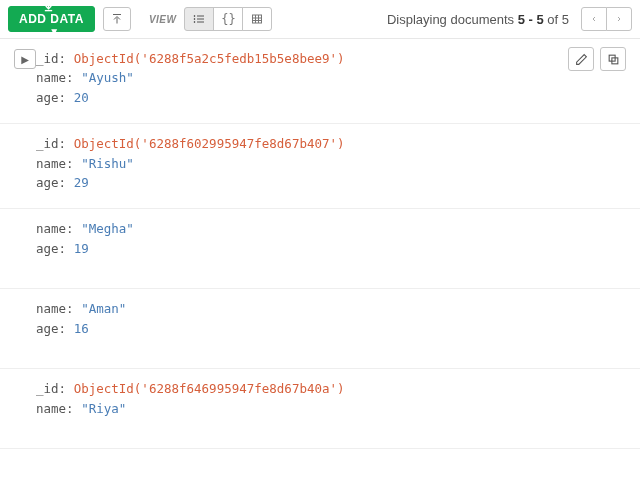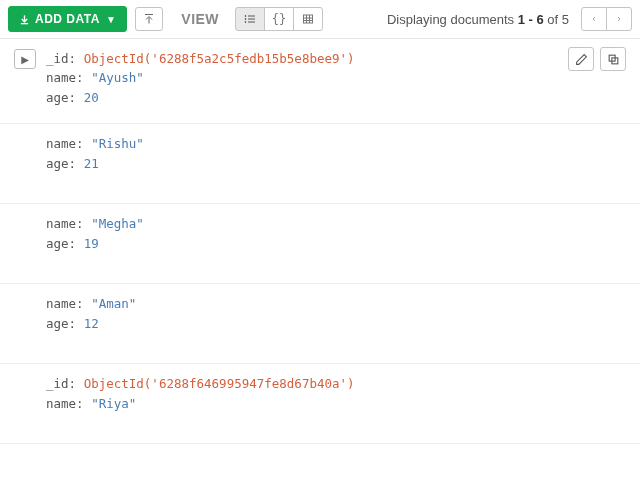--- a/index.html
+++ b/index.html
@@ -24,45 +24,47 @@
     align-items: center;
     justify-content: center;
     border: 1px solid #c4c4c4;
     background: #fff;
     border-radius: 3px;
     height: 24px;
     padding: 0 8px;
     font-size: 12px;
     color: #555;
     cursor: pointer;
+    flex-direction: column;
   }
   .btn-green {
     background: #13aa52;
     border-color: #13aa52;
     color: #fff;
     font-weight: bold;
     letter-spacing: 0.5px;
     padding: 0 10px;
     height: 26px;
   }
   .btn-green .caret {
     margin-left: 6px;
     font-size: 10px;
   }
   .btn-icon {
     width: 28px;
     padding: 0;
   }
   .view-label {
     color: #888;
-    font-size: 14px;
+    font-size: 10px;
     font-weight: bold;
     letter-spacing: 0.5px;
     margin-left: 10px;
-    margin-right: 8px;
+    margin-right: 0;
+    font-style: italic;
   }
   .view-group {
     display: inline-flex;
   }
   .view-group .btn {
     border-radius: 0;
     margin-left: -1px;
     width: 30px;
   }
   .view-group .btn:first-child { border-radius: 3px 0 0 3px; margin-left:0; }
@@ -118,21 +120,21 @@
     position: absolute;
     right: 14px;
     top: 8px;
     display: flex;
     gap: 6px;
   }
   .doc .actions .btn {
     width: 26px; height: 24px; padding:0;
   }
   .fields {
-    margin-left: 32px;
+    margin-left: 22px;
     font-family: Menlo, Consolas, monospace;
     font-size: 12.5px;
     line-height: 1.55;
     color: #555;
   }
   .field-row { white-space: nowrap; }
   .key { color: #555; }
   .colon { color: #555; }
   .val-objid { color: #d65f3b; }
   .val-str   { color: #4a7db5; }
@@ -192,21 +194,21 @@
             <line x1="9" y1="4" x2="9" y2="20"></line>
             <line x1="15" y1="4" x2="15" y2="20"></line>
           </svg>
       </span>
     </button>
   </div>
 
   <div class="spacer"></div>
 
   <span class="status">
-    <span>Displaying documents </span><b>1 - 6</b><span> of </span><span>5</span>
+    <span>Displaying documents </span><b>5 - 5</b><span> of </span><span>5</span>
   </span>
 
   <div class="pager">
     <button class="btn">
       <span>
         <svg width="8" height="10" viewBox="0 0 24 24" fill="none" stroke="#aaa" stroke-width="3">
             <polyline points="15 18 9 12 15 6"></polyline>
           </svg>
       </span>
     </button>
@@ -247,36 +249,37 @@
     </div>
     <div class="fields">
       <div class="field-row"><span class="key">_id</span><span class="colon">:</span> <span class="val-objid">ObjectId('6288f5a2c5fedb15b5e8bee9')</span></div>
       <div class="field-row"><span class="key">name</span><span class="colon">:</span> <span class="val-str">"Ayush"</span></div>
       <div class="field-row"><span class="key">age</span><span class="colon">:</span> <span class="val-num">20</span></div>
     </div>
   </div>
 
   <div class="doc">
     <div class="fields">
+      <div class="field-row"><span class="key">_id</span><span class="colon">:</span> <span class="val-objid">ObjectId('6288f602995947fe8d67b407')</span></div>
       <div class="field-row"><span class="key">name</span><span class="colon">:</span> <span class="val-str">"Rishu"</span></div>
-      <div class="field-row"><span class="key">age</span><span class="colon">:</span> <span class="val-num">21</span></div>
+      <div class="field-row"><span class="key">age</span><span class="colon">:</span> <span class="val-num">29</span></div>
     </div>
   </div>
 
   <div class="doc">
     <div class="fields">
       <div class="field-row"><span class="key">name</span><span class="colon">:</span> <span class="val-str">"Megha"</span></div>
       <div class="field-row"><span class="key">age</span><span class="colon">:</span> <span class="val-num">19</span></div>
     </div>
   </div>
 
   <div class="doc">
     <div class="fields">
       <div class="field-row"><span class="key">name</span><span class="colon">:</span> <span class="val-str">"Aman"</span></div>
-      <div class="field-row"><span class="key">age</span><span class="colon">:</span> <span class="val-num">12</span></div>
+      <div class="field-row"><span class="key">age</span><span class="colon">:</span> <span class="val-num">16</span></div>
     </div>
   </div>
 
   <div class="doc">
     <div class="fields">
       <div class="field-row"><span class="key">_id</span><span class="colon">:</span> <span class="val-objid">ObjectId('6288f646995947fe8d67b40a')</span></div>
       <div class="field-row"><span class="key">name</span><span class="colon">:</span> <span class="val-str">"Riya"</span></div>
     </div>
   </div>
 

